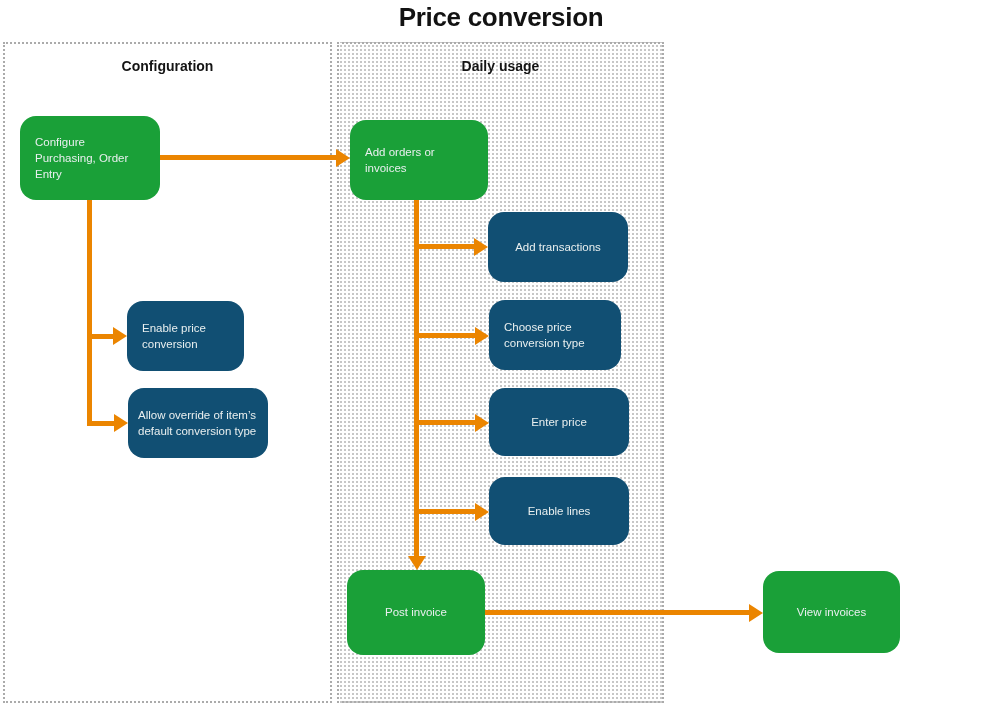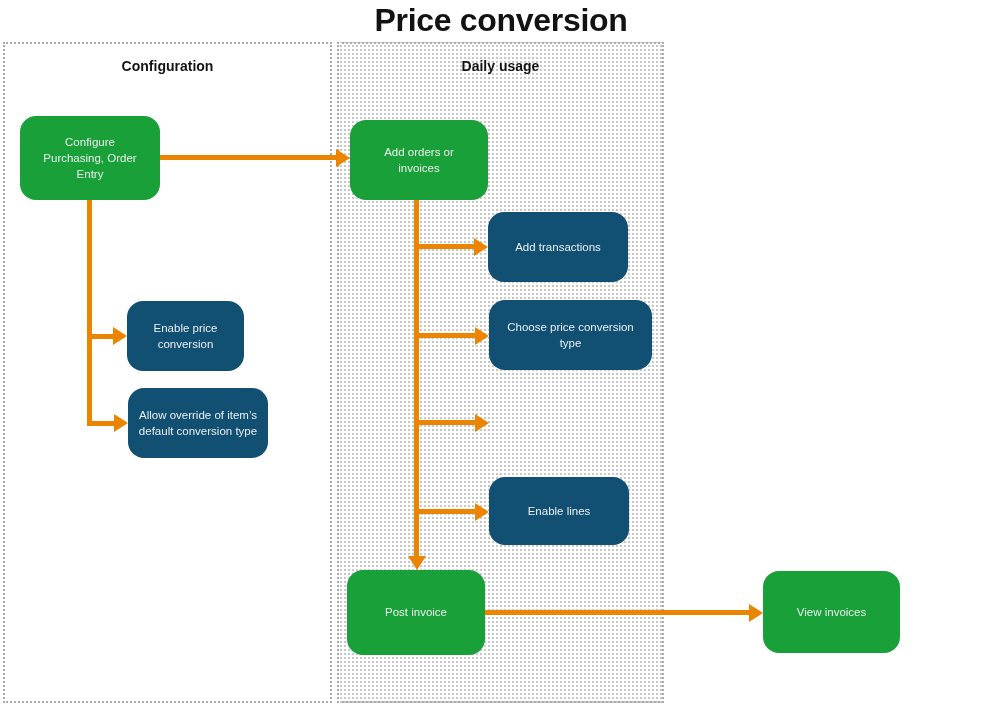--- a/index.html
+++ b/index.html
@@ -16,21 +16,21 @@
     position: relative;
     width: 1002px;
     height: 709px;
     background: #ffffff;
     overflow: hidden;
   }
   .title {
     position: absolute;
     top: 2px; left: 0; width: 100%;
     text-align: center;
-    font-size: 32px;
+    font-size: 26px;
     font-weight: bold;
     letter-spacing: -0.3px;
     color: var(--ink);
   }
   .lane {
     position: absolute;
     top: 42px;
     height: 661px;
     border: 2px dotted #ababab;
     background: #ffffff;
@@ -52,21 +52,21 @@
     font-size: 14px;
     font-weight: bold;
     color: #141414;
   }
   .node {
     position: absolute;
     border-radius: 16px;
     display: flex;
     align-items: center;
     justify-content: center;
-    text-align: center;
+    text-align: left;
     color: var(--node-text);
     font-size: 11.5px;
     line-height: 1.4;
     padding: 6px 15px;
     z-index: 2;
   }
   .node-green { background: var(--green); }
   .node-blue  { background: var(--blue);  }
   .hline { position: absolute; height: 5px; background: var(--orange); z-index: 1; }
   .vline { position: absolute; width: 5px;  background: var(--orange); z-index: 1; }
@@ -139,24 +139,27 @@
   </div>
 
   <div class="node node-green" style="left:350px; top:120px; width:138px; height:80px;">
     <span>Add orders or invoices</span>
   </div>
 
   <div class="node node-blue" style="left:488px; top:212px; width:140px; height:70px;">
     <span>Add transactions</span>
   </div>
 
-  <div class="node node-blue" style="left:489px; top:300px; width:163px; height:70px;">
+  <div class="node node-blue" style="left:489px; top:300px; width:132px; height:70px;">
     <span>Choose price conversion type</span>
   </div>
 
+  <div class="node node-blue" style="left:489px; top:388px; width:140px; height:68px;">
+    <span>Enter price</span>
+  </div>
 
   <div class="node node-blue" style="left:489px; top:477px; width:140px; height:68px;">
     <span>Enable lines</span>
   </div>
 
   <div class="node node-green" style="left:347px; top:570px; width:138px; height:85px;">
     <span>Post invoice</span>
   </div>
 
   <div class="node node-green" style="left:763px; top:571px; width:137px; height:82px;">

